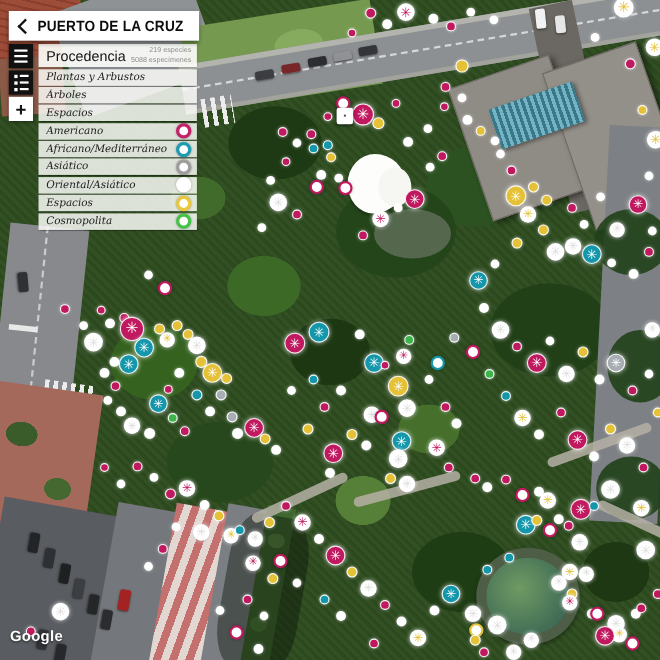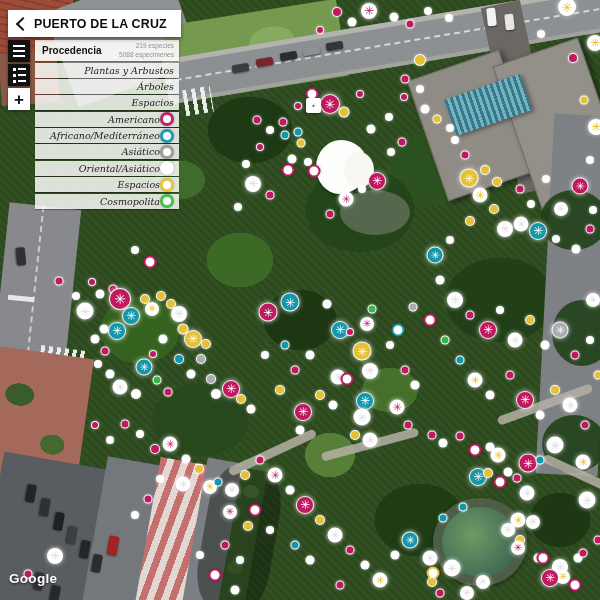--- a/index.html
+++ b/index.html
@@ -95,24 +95,24 @@
     align-items:center;justify-content:center;gap:3px;cursor:pointer;box-shadow:0 1px 3px rgba(0,0,0,.5);}
   .sq-dark{background:#111;}
   .sq-light{background:#fff;color:#111;font-size:17px;font-weight:bold;line-height:1;}
   .bar{width:12px;height:2px;background:#fff;}
   .lrowico{display:flex;align-items:center;gap:2px;}
   .lrowico .dot{width:3px;height:3px;background:#fff;}
   .lrowico .ln{width:8px;height:2px;background:#fff;}
   .panel{position:absolute;left:35px;top:40px;width:144px;z-index:30;}
   .pheader{height:21px;background:rgba(252,252,249,.92);display:flex;align-items:center;justify-content:space-between;
     padding:0 5px 0 7px;box-shadow:0 1px 2px rgba(0,0,0,.35);margin-bottom:1.5px;}
-  .ptitle{font-size:10px;font-weight:bold;color:#111;}
+  .ptitle{font-size:13px;font-weight:normal;color:#111;}
   .pstats{text-align:right;font-size:6.5px;color:#8f8f8f;line-height:1.25;}
   .lrow{height:15px;background:rgba(252,252,249,.85);display:flex;align-items:center;
-    padding:0 5px 0 7px;margin-bottom:1.4px;box-shadow:0 1px 1px rgba(0,0,0,.3);cursor:pointer;text-align:right;}
+    padding:0 5px 0 7px;margin-bottom:1.4px;box-shadow:0 1px 1px rgba(0,0,0,.3);cursor:pointer;}
   .lrow .lab{font-family:"DejaVu Serif",serif;font-style:italic;font-size:9.5px;color:#1c1c1c;
     white-space:nowrap;overflow:hidden;flex:1;}
   .ring{width:8px;height:8px;border-radius:50%;background:#fff;border:3px solid #999;flex:none;
     box-shadow:0 0 2px rgba(0,0,0,.35);}
   .google{position:absolute;left:9px;top:571px;z-index:50;color:#fff;font-size:13.5px;font-weight:bold;
     letter-spacing:.3px;text-shadow:0 1px 2px rgba(0,0,0,.65);cursor:pointer;}
 </style>
 </head>
 <body>
 

